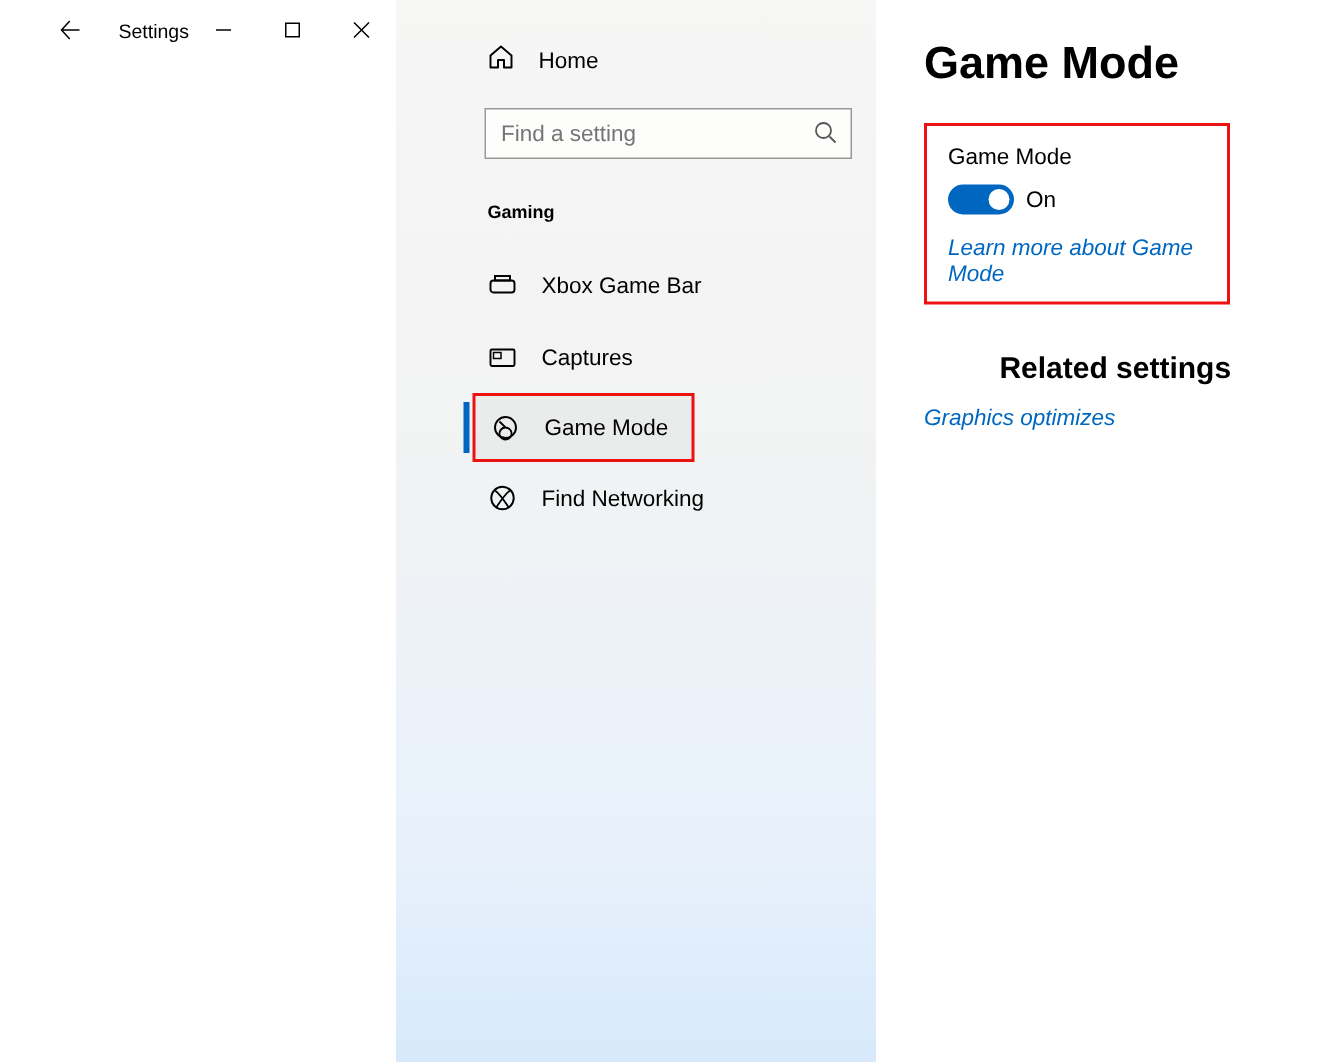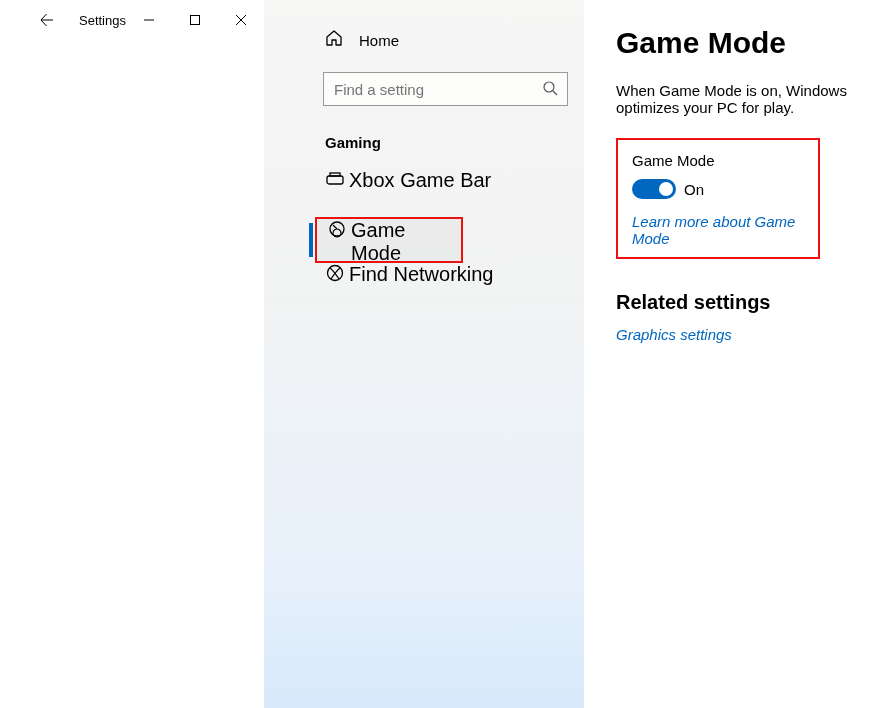--- a/index.html
+++ b/index.html
@@ -34,26 +34,26 @@
     width: 100%; height: 34px;
     border: 1px solid #999;
     background: #fdfdfc;
     padding: 0 34px 0 10px;
     font-size: 15px;
     color: #c2410c;
     outline: none;
   }
   .search-icon { position: absolute; right: 10px; top: 8px; color:#555; }
 
-  .category { font-weight: 600; font-size: 15px; padding: 10px 18px 18px 18px; color:#000; }
+  .category { font-weight: 600; font-size: 12px; padding: 10px 18px 18px 18px; color:#000; }
 
   .nav-item {
-    display:flex; align-items:flex-start; height: 48px;
-    padding-left: 18px; gap: 4px;
-    font-size: 20px; color:#000;
+    display:flex; align-items:center; height: 48px;
+    padding-left: 18px; gap: 16px;
+    font-size: 15px; color:#000;
   }
   .nav-item .icon { width: 20px; height: 20px; display:flex; align-items:center; justify-content:center; }
 
   .nav-item.active { background: rgba(0,0,0,0.03); position: relative; }
   .nav-item.active::before {
     content: ""; position: absolute; left: 0; top: 6px; bottom: 6px; width: 4px; background: #0067c0;
   }
 
   .hl-red { border: 2px solid #e11; }
   .hl-nav { margin: 0 0 0 8px; width: 148px; height: 46px; position: relative; }
@@ -70,21 +70,21 @@
   .toggle-row { display:flex; align-items:center; gap: 8px; margin-bottom: 14px; }
   .toggle {
     width: 44px; height: 20px; border-radius: 10px; background:#0067c0; position:relative;
   }
   .toggle .knob {
     position:absolute; right:3px; top:3px; width:14px; height:14px; border-radius:50%; background:#fff;
   }
   .toggle-state { font-size: 15px; }
   .link { color:#0067c0; font-size: 15px; cursor: pointer; font-style: italic; }
 
-  h2 { font-size: 20px; font-weight: 600; margin-top: 32px; margin-bottom: 12px; color:#000; }
+  h2 { font-size: 20px; font-weight: 600; margin-top: 32px; margin-bottom: 12px; color:#000;text-align:center; }
 </style>
 </head>
 <body>
 
 <div class="window">
 
   <div class="titlebar">
     <div class="back">
       <svg width="16" height="16" viewBox="0 0 16 16">
           <path d="M7.5 2 2 8l5.5 6M2 8h12" stroke="#000" stroke-width="1" fill="none"></path>
@@ -139,20 +139,29 @@
       <div class="nav-item">
         <span class="icon">
           <svg width="18" height="18" viewBox="0 0 18 18">
               <rect x="1" y="6" width="16" height="8" rx="2" stroke="#000" stroke-width="1.3" fill="none"></rect>
               <rect x="4" y="3" width="10" height="3" stroke="#000" stroke-width="1.3" fill="none"></rect>
             </svg>
         </span>
         <span>Xbox Game Bar</span>
       </div>
 
+      <div class="nav-item">
+        <span class="icon">
+          <svg width="18" height="18" viewBox="0 0 18 18">
+              <rect x="1" y="4" width="16" height="11" rx="1" stroke="#000" stroke-width="1.3" fill="none"></rect>
+              <rect x="3" y="6" width="5" height="4" stroke="#000" stroke-width="1" fill="none"></rect>
+            </svg>
+        </span>
+        <span>Captures</span>
+      </div>
 
       <div class="hl-red hl-nav">
         <div class="nav-item active">
           <span class="icon">
             <svg width="18" height="18" viewBox="0 0 18 18">
                 <circle cx="9" cy="9" r="7" stroke="#000" stroke-width="1.3" fill="none"></circle>
                 <path d="M9 9 L5 5 M9 9 a4 4 0 1 0 0.01 0" stroke="#000" stroke-width="1.2" fill="none"></path>
               </svg>
           </span>
           <span>Game Mode</span>
@@ -166,31 +175,30 @@
               <path d="M4 4c3 2 7 8 9 11M14 4c-3 2-7 8-9 11" stroke="#000" stroke-width="1.2" fill="none"></path>
             </svg>
         </span>
         <span>Find Networking</span>
       </div>
 
     </div>
 
     <div class="main">
       <h1>Game Mode</h1>
-      <p class="desc">When Game Mode is on, Windows optimizes your PC for play.</p>
 
       <div class="gm-box hl-red">
         <div class="gm-label">Game Mode</div>
         <div class="toggle-row">
           <div class="toggle">
             <div class="knob"></div>
           </div>
           <span class="toggle-state">On</span>
         </div>
         <div class="link">Learn more about Game Mode</div>
       </div>
 
       <h2>Related settings</h2>
-      <div class="link">Graphics settings</div>
+      <div class="link">Graphics optimizes</div>
     </div>
 
   </div>
 </div>
 
 </body></html>

